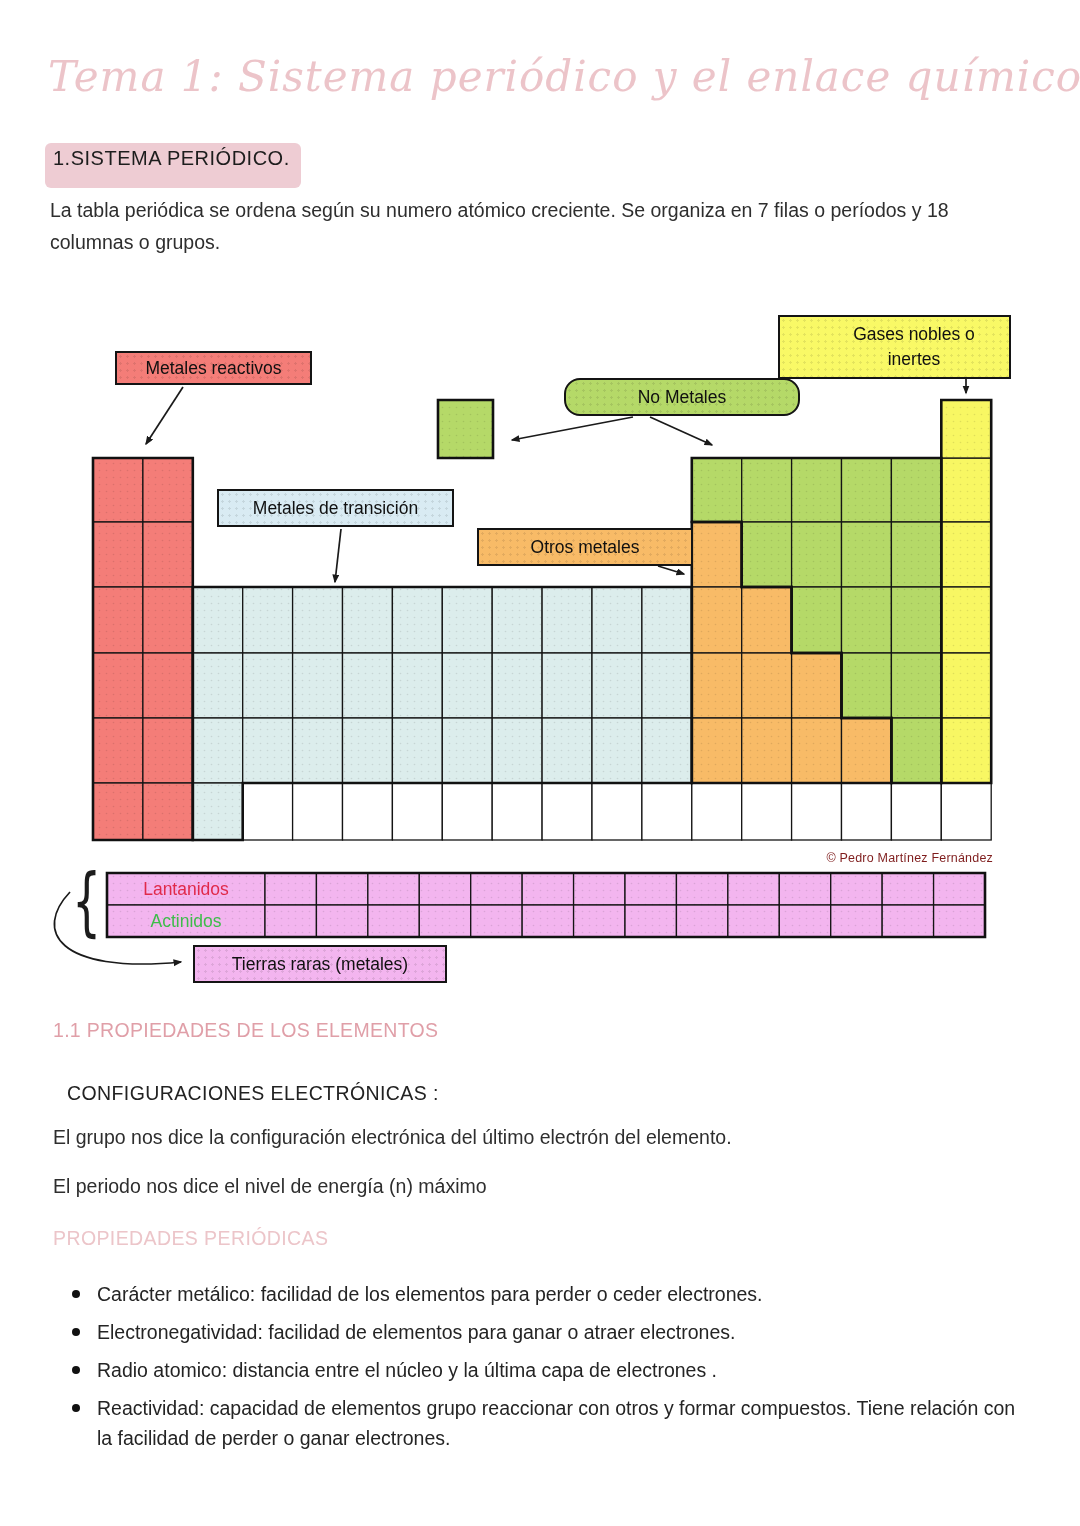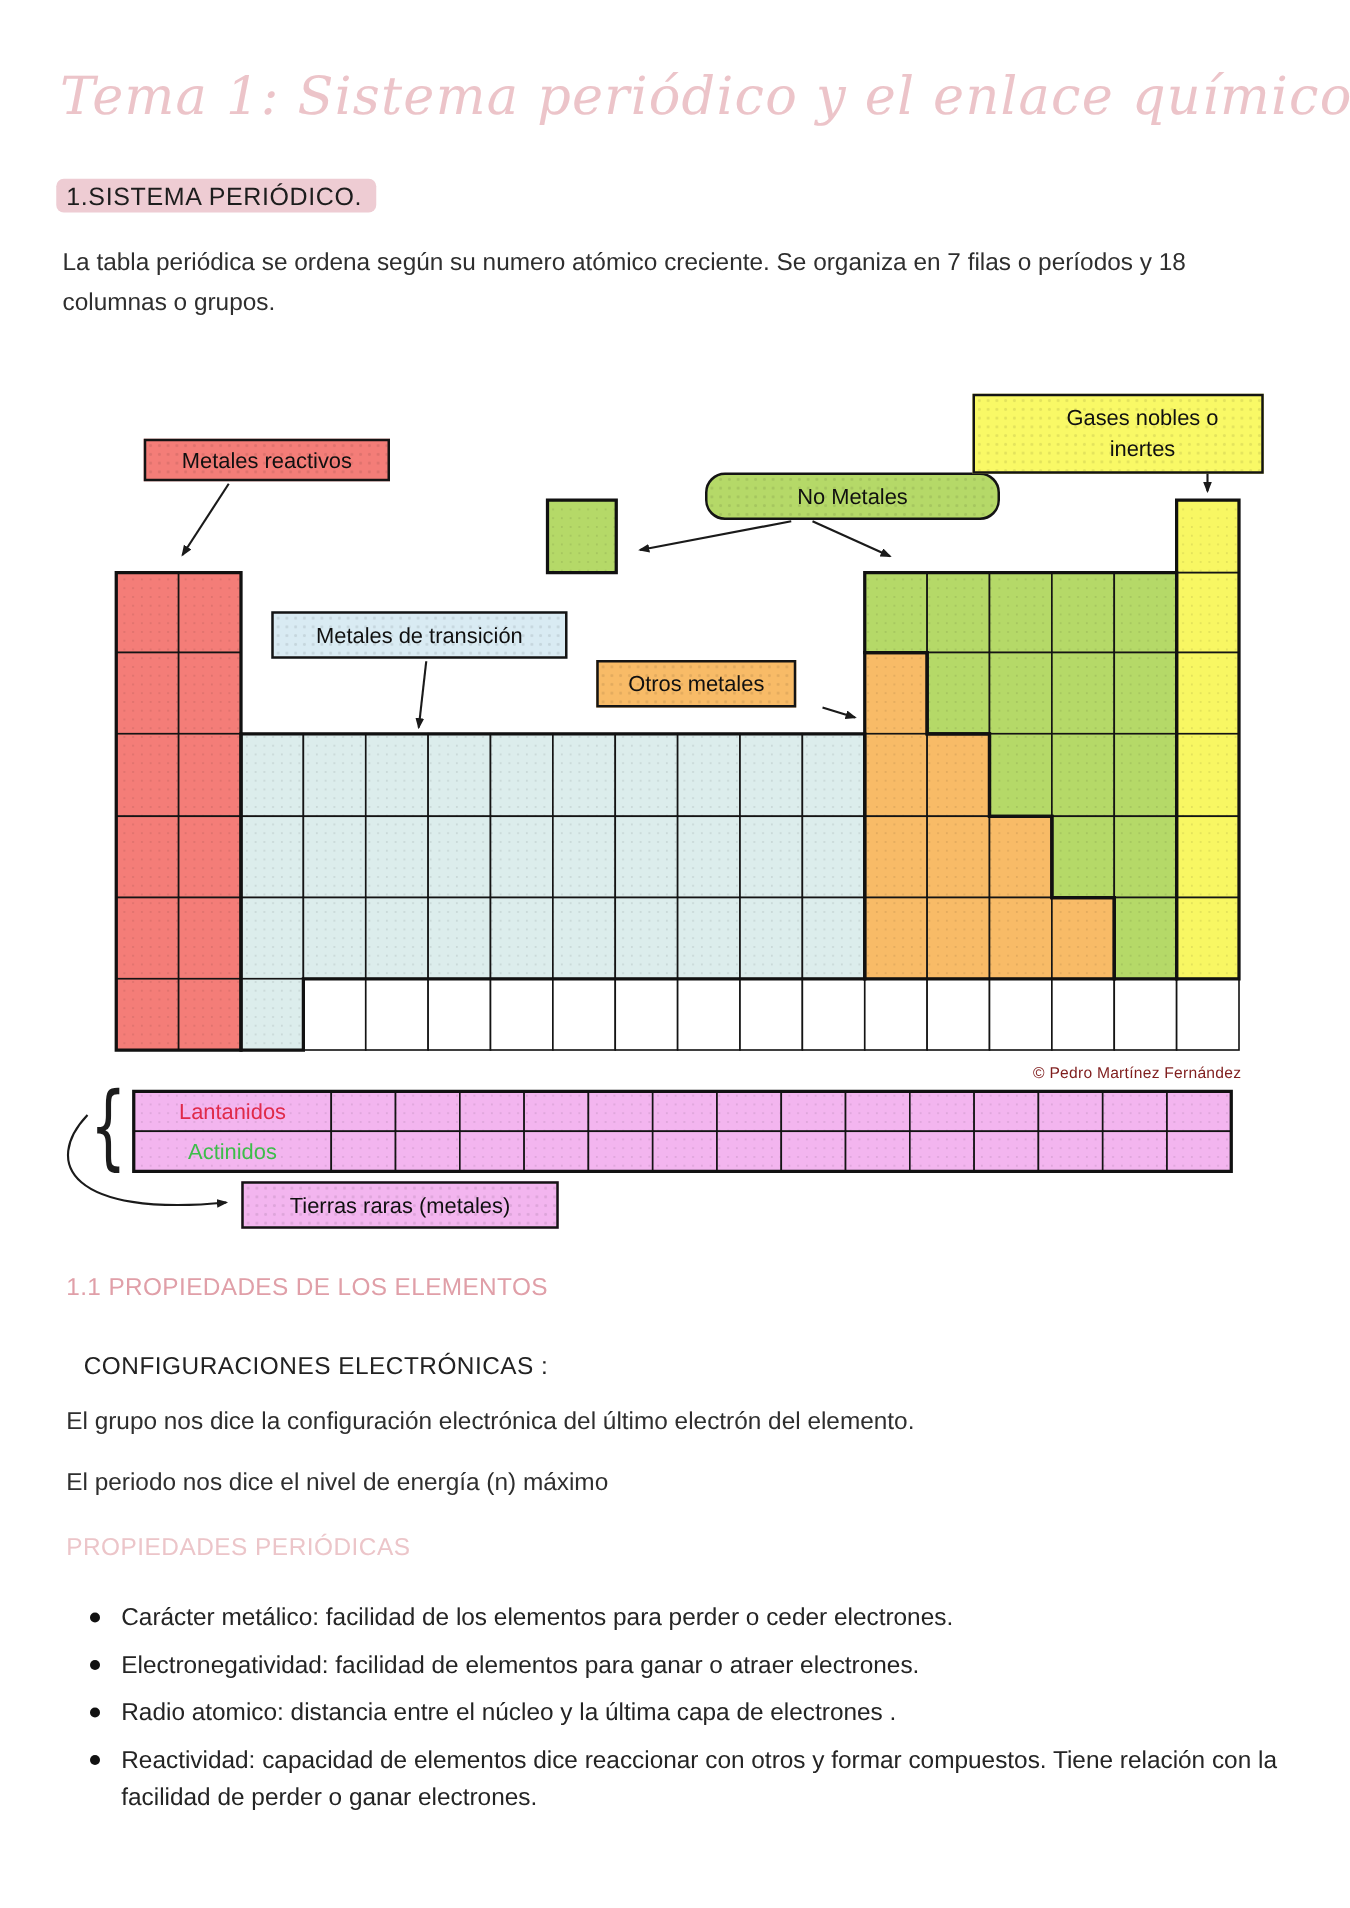--- a/index.html
+++ b/index.html
@@ -5,21 +5,21 @@
   html,body{margin:0;padding:0;background:#ffffff;}
   #page{position:relative;width:1080px;height:1526px;background:#ffffff;overflow:hidden;
         font-family:"Liberation Sans",sans-serif;color:#2f2f2f;}
 
   
   .doc-title{position:absolute;left:48px;top:52px;width:990px;
              font-family:"DejaVu Serif",serif;font-style:italic;
              font-size:42px;color:#ecc4c9;letter-spacing:1px;white-space:nowrap;}
   .h1-badge{position:absolute;left:45px;top:143px;display:inline-block;
             background:#eeccd3;color:#1d1d1d;font-size:20px;letter-spacing:.5px;
-            padding:4px 11px 0 8px;border-radius:6px;}
+            padding:4px 11px 18px 8px;border-radius:6px;}
   .intro{position:absolute;left:50px;top:194px;width:955px;
          font-size:19.5px;line-height:32px;color:#2e2e2e;}
   .sub-heading{position:absolute;left:53px;top:1019px;font-size:19.5px;color:#e09fa8;
                text-decoration-color:#e09fa8;
                text-underline-offset:5px;text-decoration-thickness:1.5px;letter-spacing:.3px;}
   .config-heading{position:absolute;left:67px;top:1070px;font-size:19.5px;color:#222;letter-spacing:.4px;margin-top:12px;}
   .para1{position:absolute;left:53px;top:1126px;width:950px;font-size:19.5px;color:#2e2e2e;}
   .para2{position:absolute;left:53px;top:1175px;width:950px;font-size:19.5px;color:#2e2e2e;}
   .props-heading{position:absolute;left:53px;top:1227px;font-size:19.5px;color:#ecc5c9;letter-spacing:.4px;}
   .bullets{position:absolute;left:70px;top:1279px;width:965px;font-size:19.5px;line-height:30px;color:#242424;}
@@ -31,21 +31,21 @@
   #diagram-svg{position:absolute;left:0;top:0;width:1080px;height:1526px;}
   .dlabel{position:absolute;display:flex;align-items:center;justify-content:center;
           border:2px solid #141414;font-size:17.5px;color:#101010;text-align:center;
           background-image:radial-gradient(rgba(0,0,0,0.09) 1px,transparent 1.3px);
           background-size:7px 7px;box-sizing:border-box;}
   .l-reactivos{left:115px;top:351px;width:197px;height:34px;background-color:#f47d78;}
   .l-nometales{left:564px;top:378px;width:236px;height:38px;background-color:#b5d968;border-radius:16px;}
   .l-gases{left:778px;top:315px;width:233px;height:64px;background-color:#f9f966;
            white-space:pre-line;line-height:1.45;padding-left:39px;}
   .l-transicion{left:217px;top:489px;width:237px;height:38px;background-color:#d9ebf3;}
-  .l-otros{left:477px;top:528px;width:160px;height:38px;background-color:#f8bb67;}
+  .l-otros{left:477px;top:528px;width:216px;height:38px;background-color:#f8bb67;}
   .l-tierras{left:193px;top:945px;width:254px;height:38px;background-color:#f3b5ef;}
   .row-label{position:absolute;left:107px;width:158px;height:32px;display:flex;
              align-items:center;justify-content:center;font-size:17.5px;}
   .lbl-lant{top:873px;color:#e02a4a;}
   .lbl-act{top:905px;color:#3dbd4a;}
   .brace{position:absolute;left:72px;top:864px;font-family:"DejaVu Sans",sans-serif;
          font-size:74px;line-height:74px;color:#1c1c1c;transform:scaleX(.62);transform-origin:left center;}
   .credit{position:absolute;left:693px;top:851px;width:300px;text-align:right;
           font-size:12.5px;color:#7f1d1d;letter-spacing:.2px;}
 </style>
@@ -322,16 +322,16 @@
 
   <div class="sub-heading">1.1 PROPIEDADES DE LOS ELEMENTOS</div>
   <div class="config-heading">CONFIGURACIONES ELECTRÓNICAS :</div>
   <div class="para1">El grupo nos dice la configuración electrónica del último electrón del elemento.</div>
   <div class="para2">El periodo nos dice el nivel de energía (n) máximo</div>
   <div class="props-heading">PROPIEDADES PERIÓDICAS</div>
   <div class="bullets">
       <div class="bullet-item"><span class="dot"></span><span class="term">Carácter metálico</span><span>: facilidad de los elementos para perder o ceder electrones.</span></div>
       <div class="bullet-item"><span class="dot"></span><span class="term">Electronegatividad</span><span>: facilidad de elementos para ganar o atraer electrones.</span></div>
       <div class="bullet-item"><span class="dot"></span><span class="term">Radio atomico</span><span>: distancia entre el núcleo y la última capa de electrones .</span></div>
-      <div class="bullet-item"><span class="dot"></span><span class="term">Reactividad</span><span>: capacidad de elementos dice reaccionar con otros y formar compuestos. Tiene relación con la facilidad de perder o ganar electrones.</span></div>
+      <div class="bullet-item"><span class="dot"></span><span class="term">Reactividad</span><span>: capacidad de elementos grupo reaccionar con otros y formar compuestos. Tiene relación con la facilidad de perder o ganar electrones.</span></div>
     </div>
 
 </div>
 
 </body></html>

